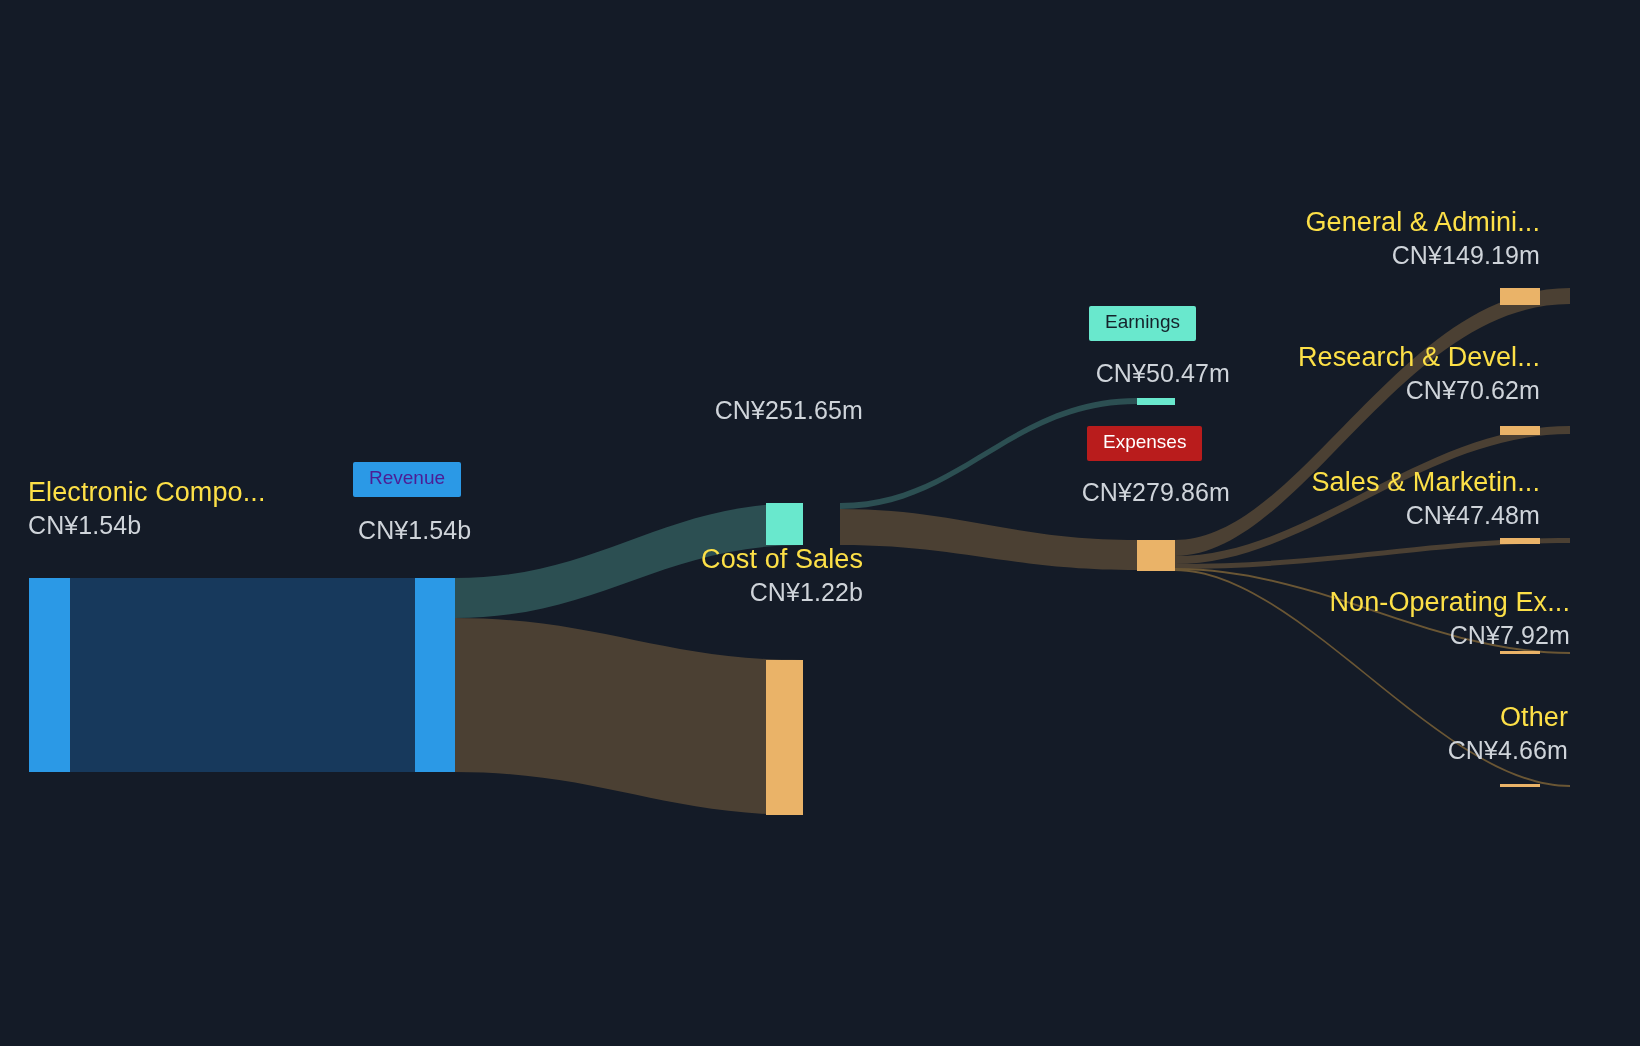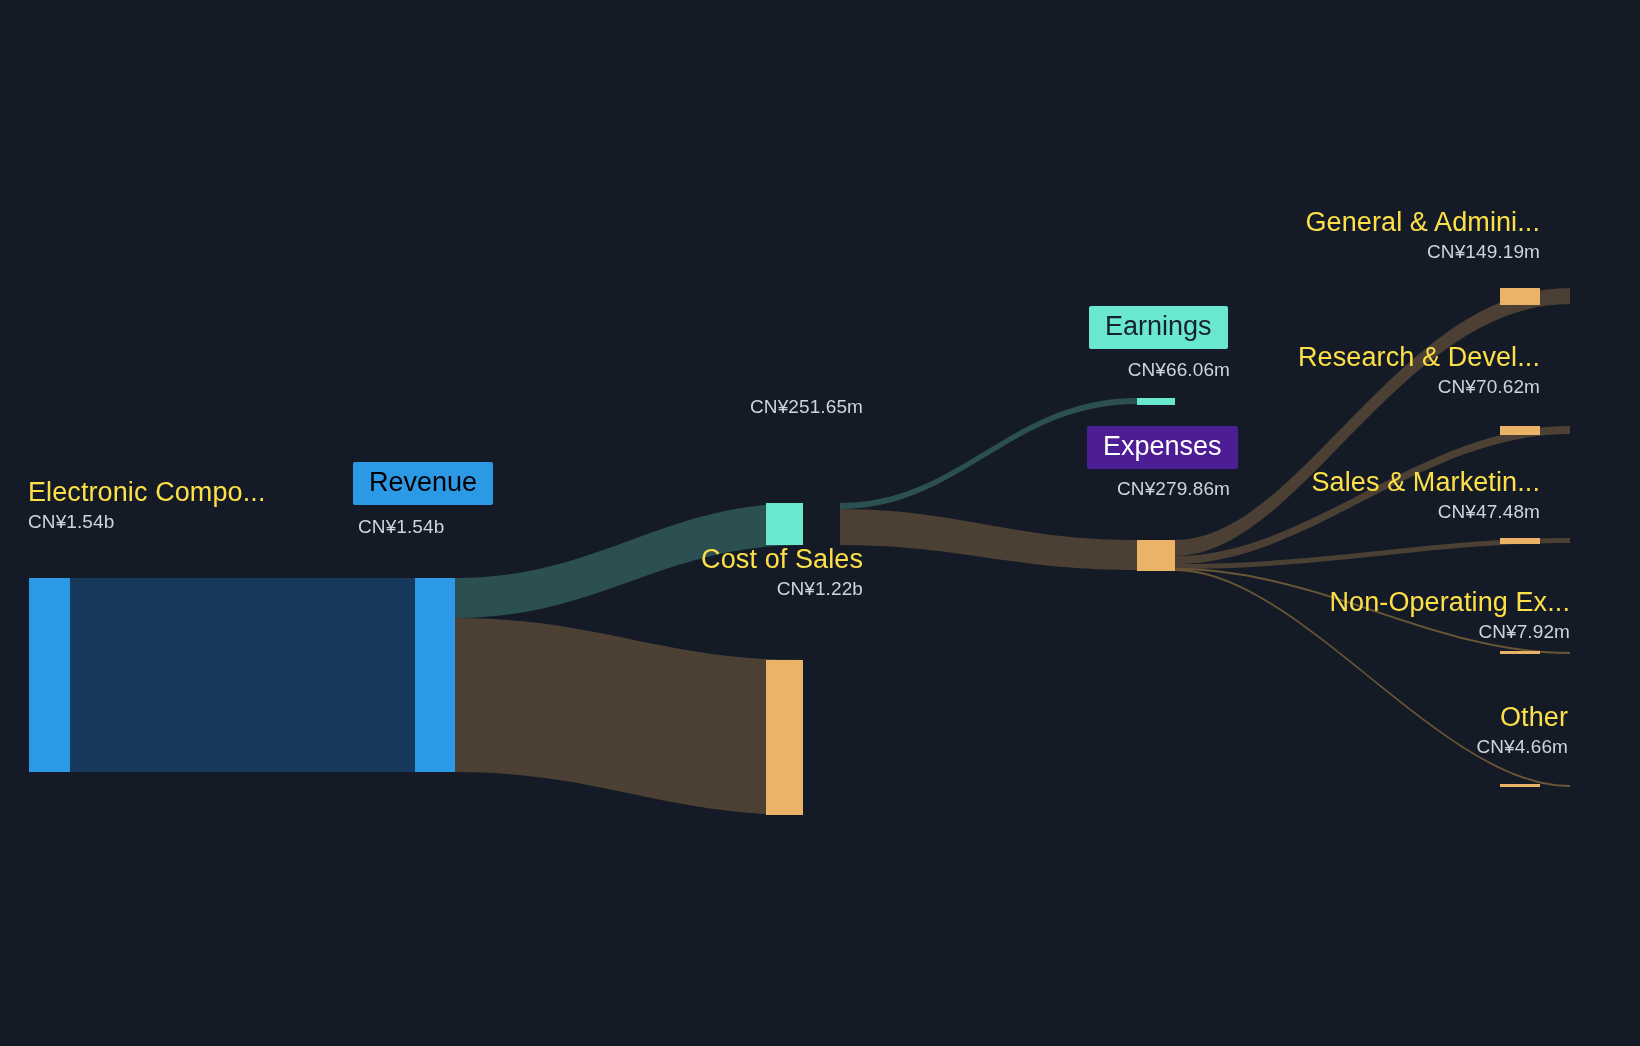--- a/index.html
+++ b/index.html
@@ -30,45 +30,45 @@
   }
   .lbl .name {
     display: block;
     color: #fde047;
     font-size: 27px;
     letter-spacing: .1px;
   }
   .lbl .val {
     display: block;
     color: #cfd4da;
-    font-size: 19px;
+    font-size: 25px;
     letter-spacing: .1px;
     margin-top: 5px;
   }
   .lbl.right-al {
     text-align: right;
   }
   .pill {
     position: absolute;
     border-radius: 2px;
     padding: 6px 16px 8px 16px;
-    font-size: 27px;
+    font-size: 19px;
     line-height: 1.08;
     white-space: nowrap;
   }
   .pill.revenue {
     background: #2b99e6;
-    color: #000000;
+    color: #4c1d95;
   }
   .pill.earnings {
     background: #69e8cd;
     color: #15222b;
   }
   .pill.expenses {
-    background: #4c1d95;
+    background: #b91c1c;
     color: #ffffff;
     text-align: center;
   }
 </style>
 </head>
 <body>
 
 <div id="stage">
 
   <svg class="sankey" viewBox="0 0 1640 1046">
@@ -152,21 +152,21 @@
     <span class="val">CN¥251.65m</span>
   </div>
 
   <div class="lbl right-al" style="left:450px; top:545px; width:413px;">
     <span class="name">Cost of Sales</span>
     <span class="val">CN¥1.22b</span>
   </div>
 
   <div class="pill earnings" style="left:1089px; top:306px;">Earnings</div>
   <div class="lbl right-al" style="left:940px; top:360px; width:290px;">
-    <span class="val" style="margin-top:0;">CN¥66.06m</span>
+    <span class="val" style="margin-top:0;">CN¥50.47m</span>
   </div>
 
   <div class="pill expenses" style="left:1087px; top:426px;">Expenses</div>
   <div class="lbl right-al" style="left:930px; top:475px; width:300px;">
     <span class="val" style="margin-top:4px;">CN¥279.86m</span>
   </div>
 
   <div class="lbl right-al" style="left:1180px; top:208px; width:360px;">
     <span class="name">General &amp; Admini...</span>
     <span class="val">CN¥149.19m</span>

